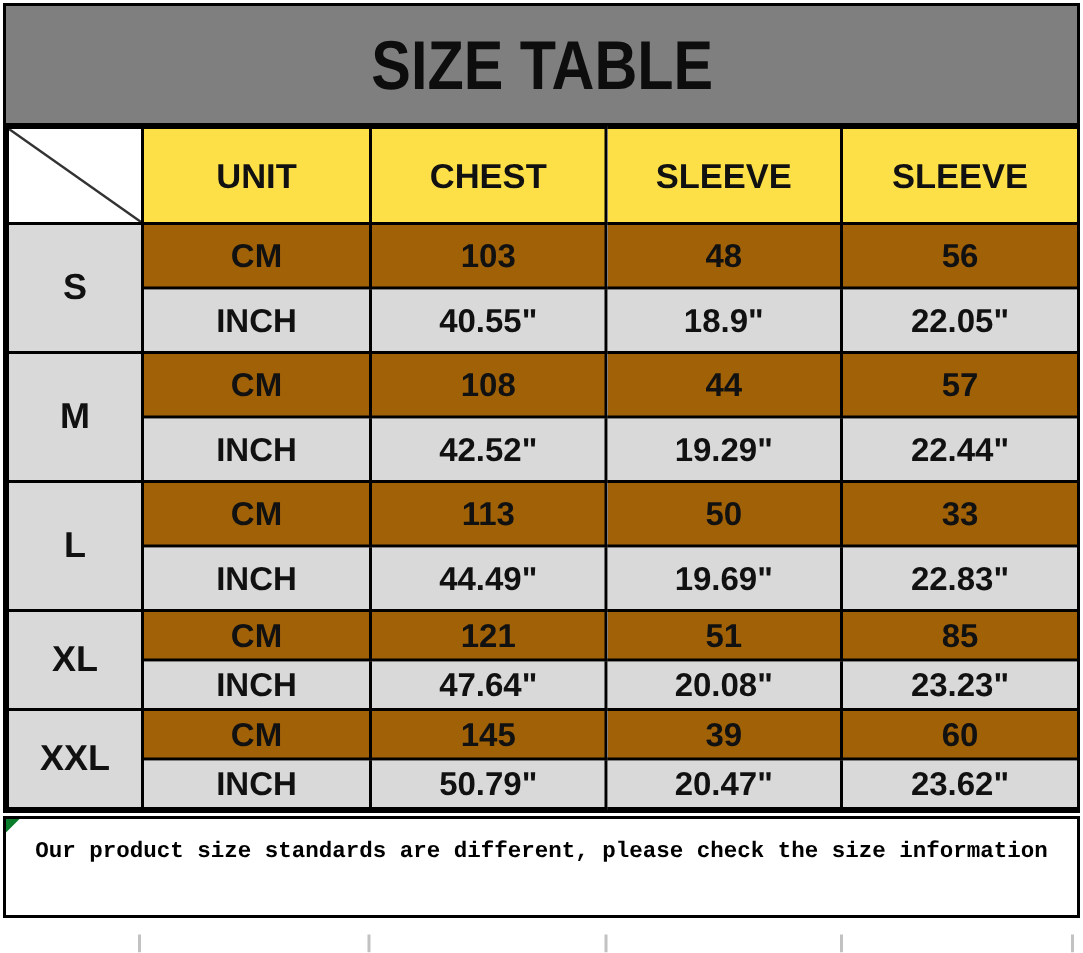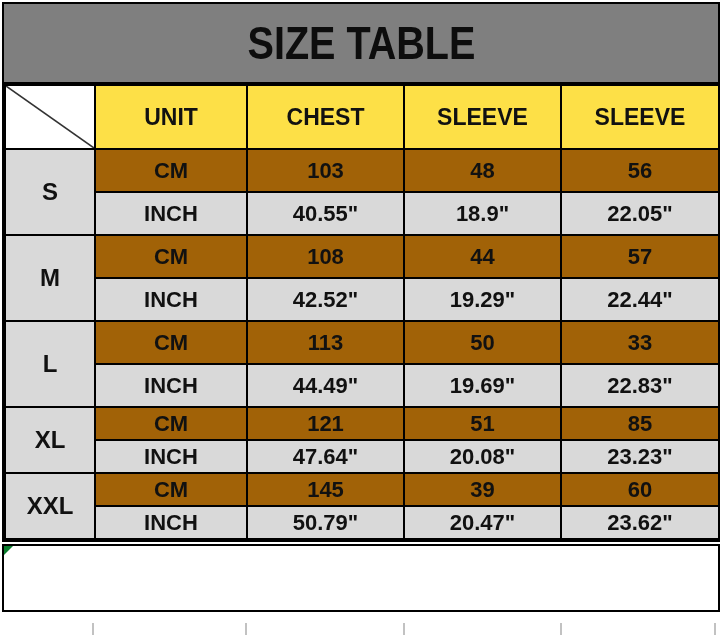--- a/index.html
+++ b/index.html
@@ -146,20 +146,21 @@
           <td class="val">50.79"</td>
           <td class="val">20.47"</td>
           <td class="val">23.62"</td>
         </tr>
       </tbody>
     </table>
   </div>
 
   <div class="note block">
     <span class="corner-mark"></span>
+    <div>Our product size standards are different, please check the size information</div>
   </div>
 
 </div>
 
 <div class="stub s1"></div>
 <div class="stub s2"></div>
 <div class="stub s3"></div>
 <div class="stub s4"></div>
 <div class="stub s5"></div>
 

